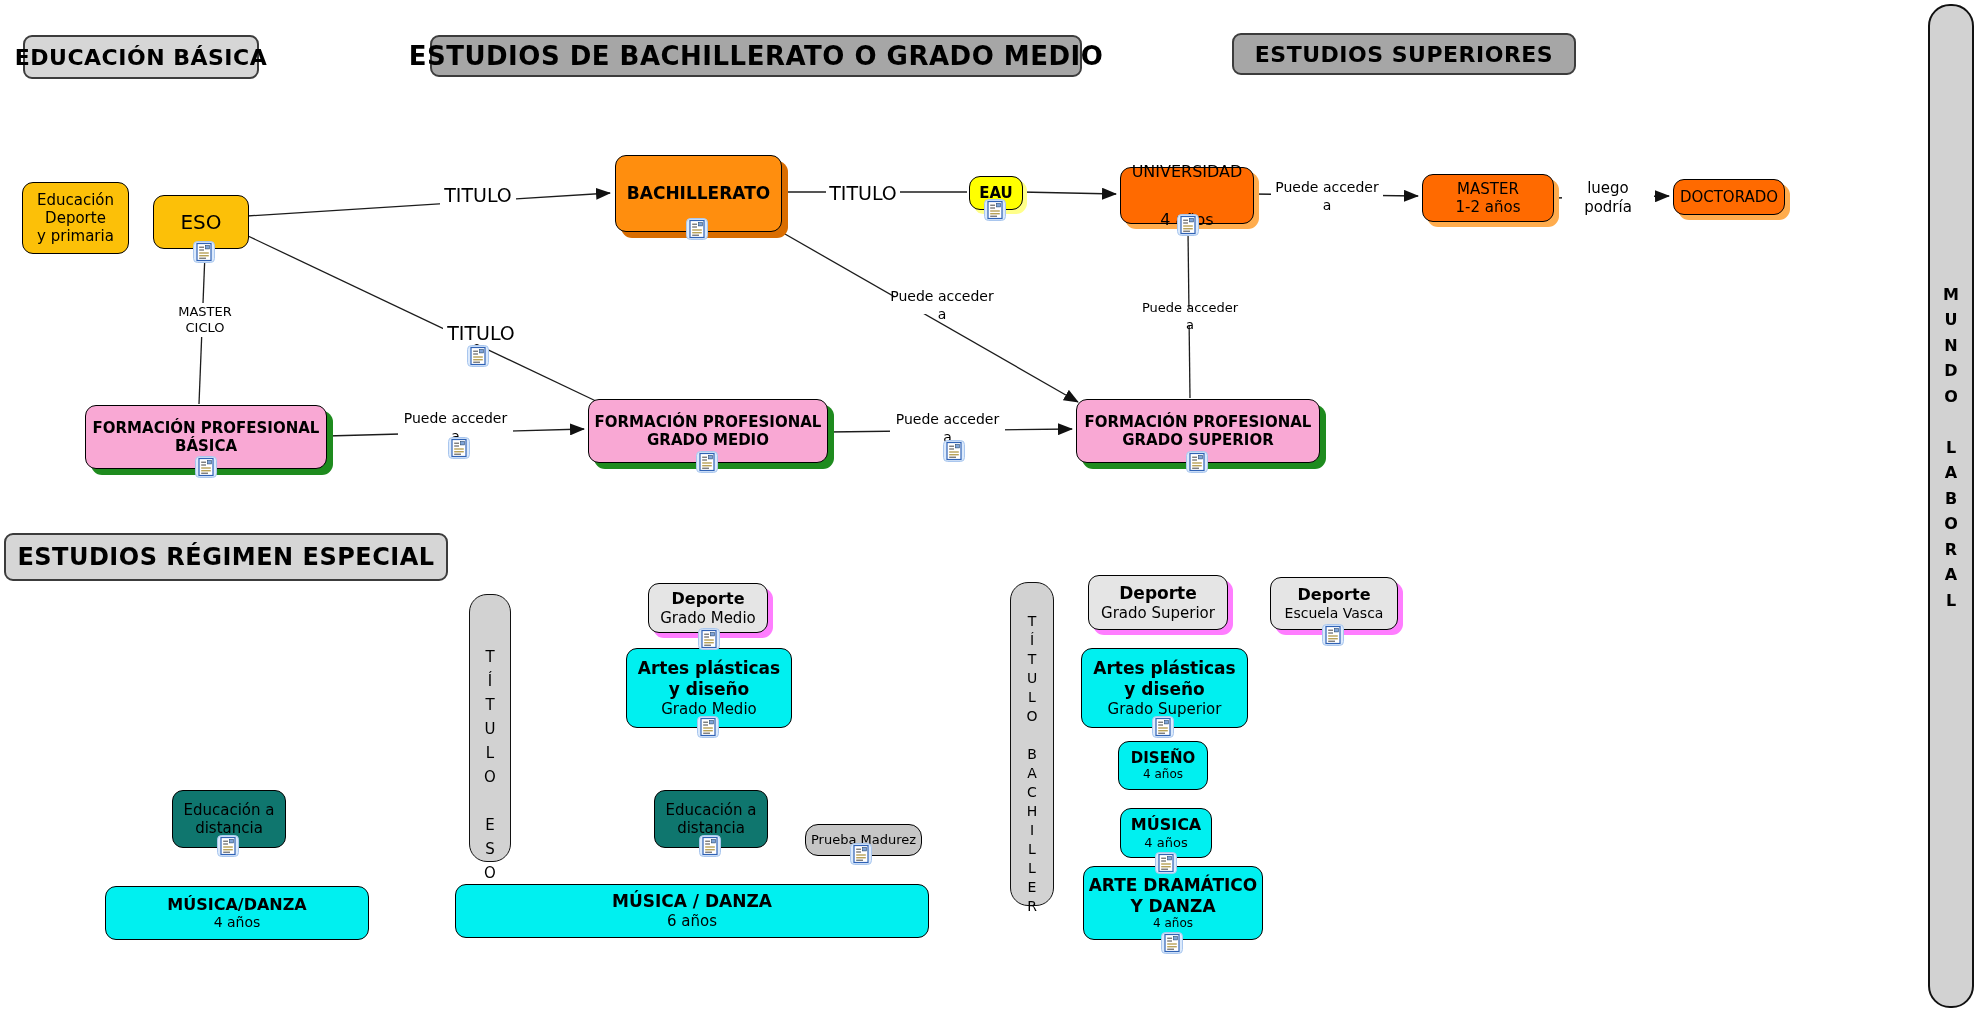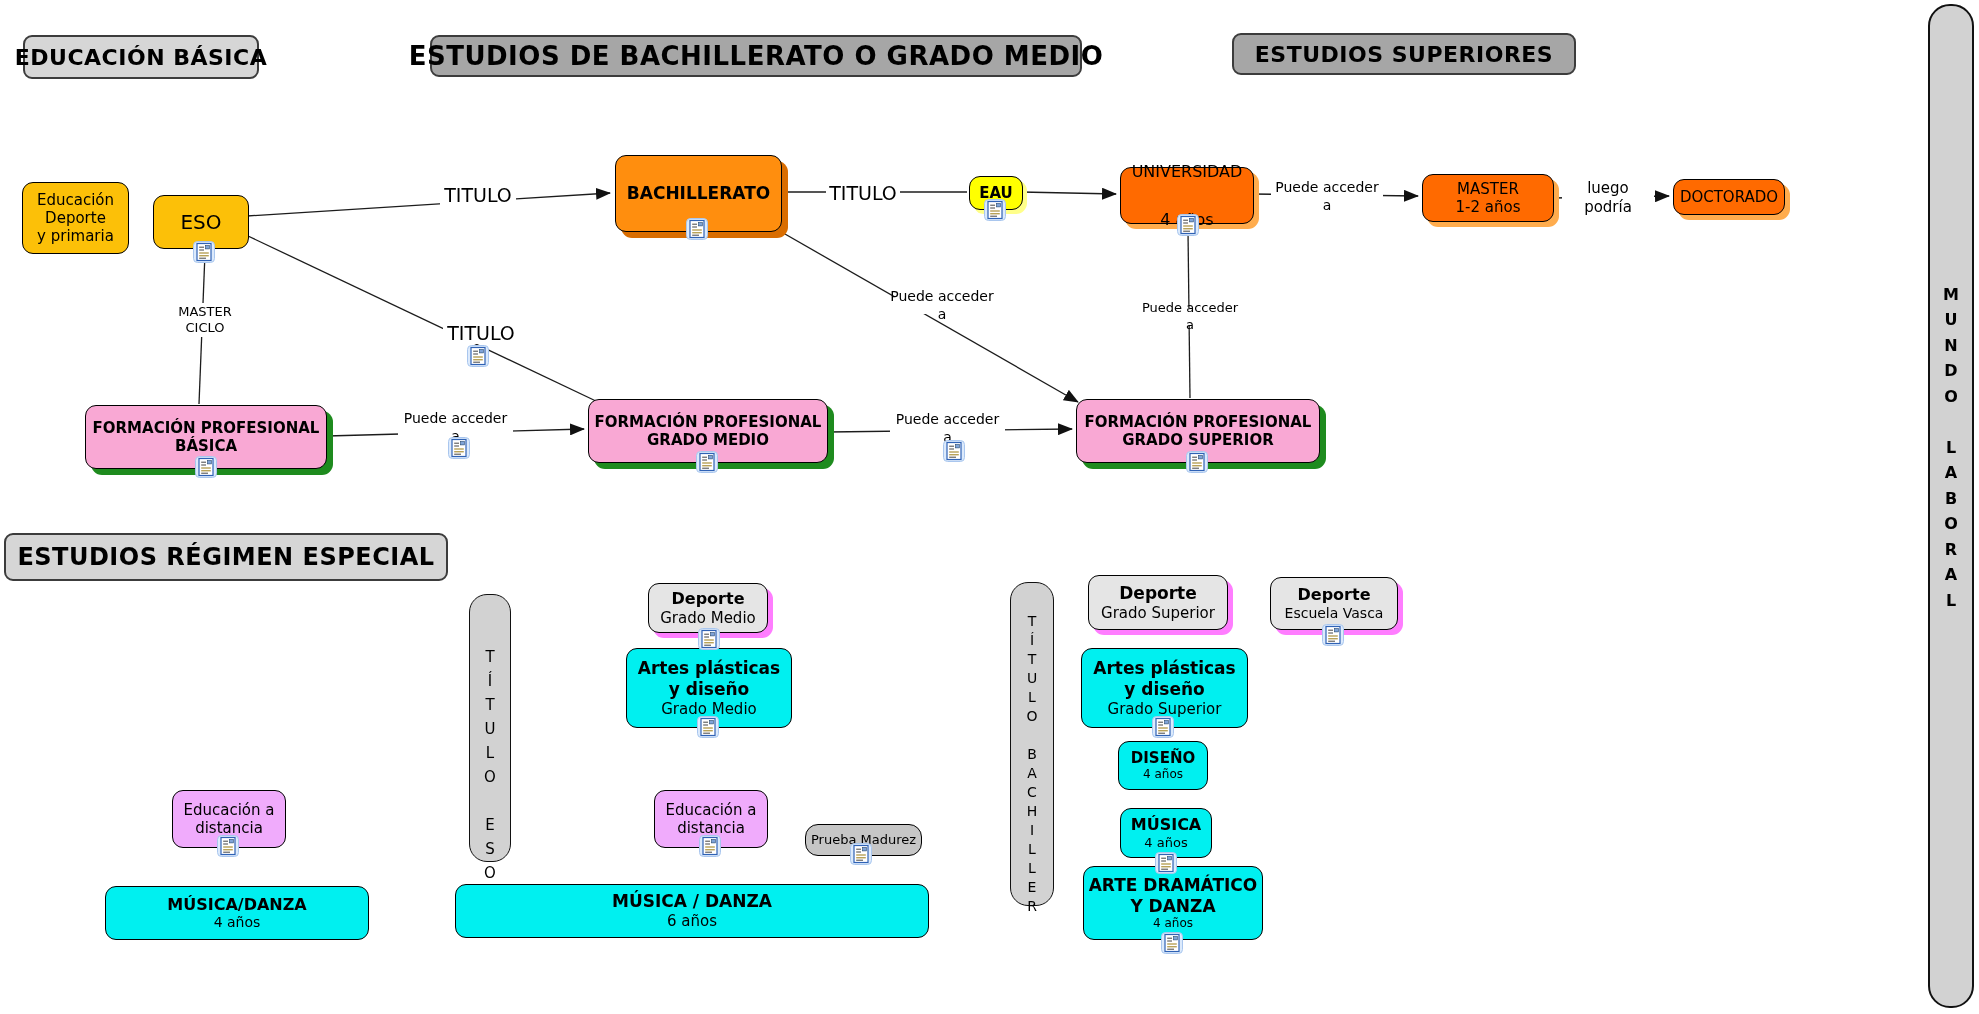--- a/index.html
+++ b/index.html
@@ -21,21 +21,21 @@
     border:1.5px solid #000;border-radius:11px;text-align:center;line-height:1.22;
   }
   .pre{white-space:pre-line;}
   .gold{background:#fcc008;}
   .orange{background:#ff8e0e;box-shadow:6px 6px 0 #d96d00;}
   .dorange{background:#ff6a00;box-shadow:5px 5px 0 #ffac4d;}
   .yellow{background:#ffff00;box-shadow:4px 4px 0 #ffff8a;}
   .green{background:#f9a8d4;box-shadow:6px 6px 0 #1e8b1e;}
   .magenta{background:#e5e5e5;box-shadow:5px 5px 0 #ff7dff;}
   .cyan{background:#00f0f0;}
-  .graybox{background:#f0abfc;}
+  .graybox{background:#0f766e;}
   .graylight{background:#c6c6c6;border-radius:13px;}
   .bar{
     position:absolute;z-index:2;background:#d2d2d2;border:1.5px solid #111;border-radius:18px;
     text-align:center;white-space:pre-line;
   }
   .elabel{
     position:absolute;z-index:3;background:#ffffff;text-align:center;white-space:pre-line;
     display:flex;align-items:center;justify-content:center;line-height:1.25;
   }
   .t20{font-size:19px;}

